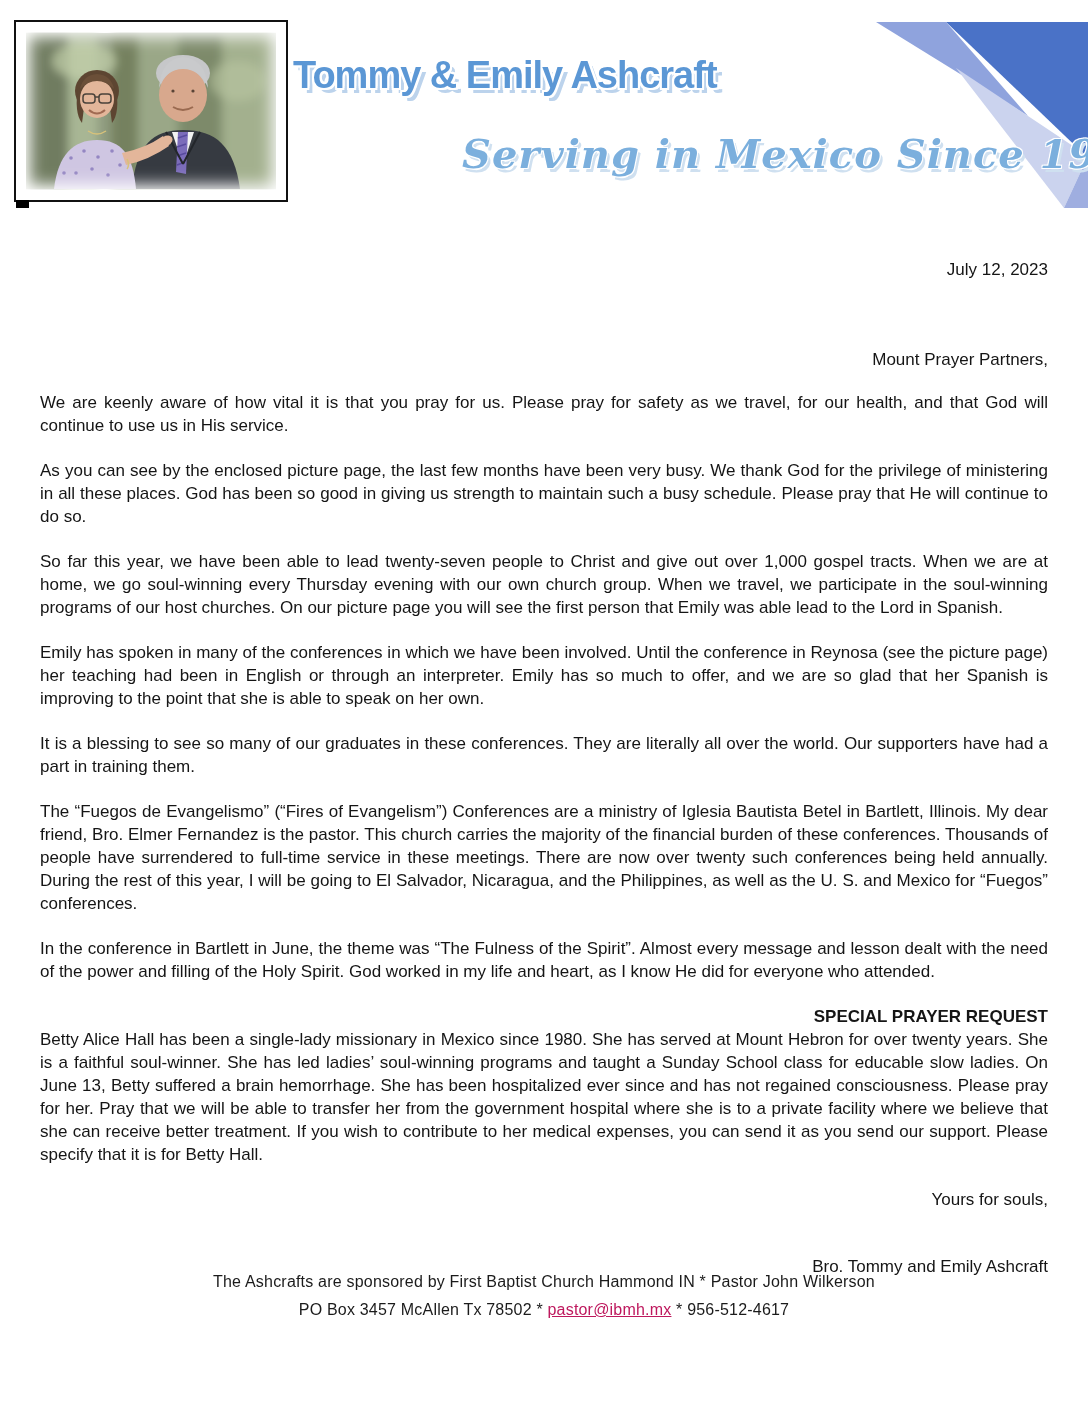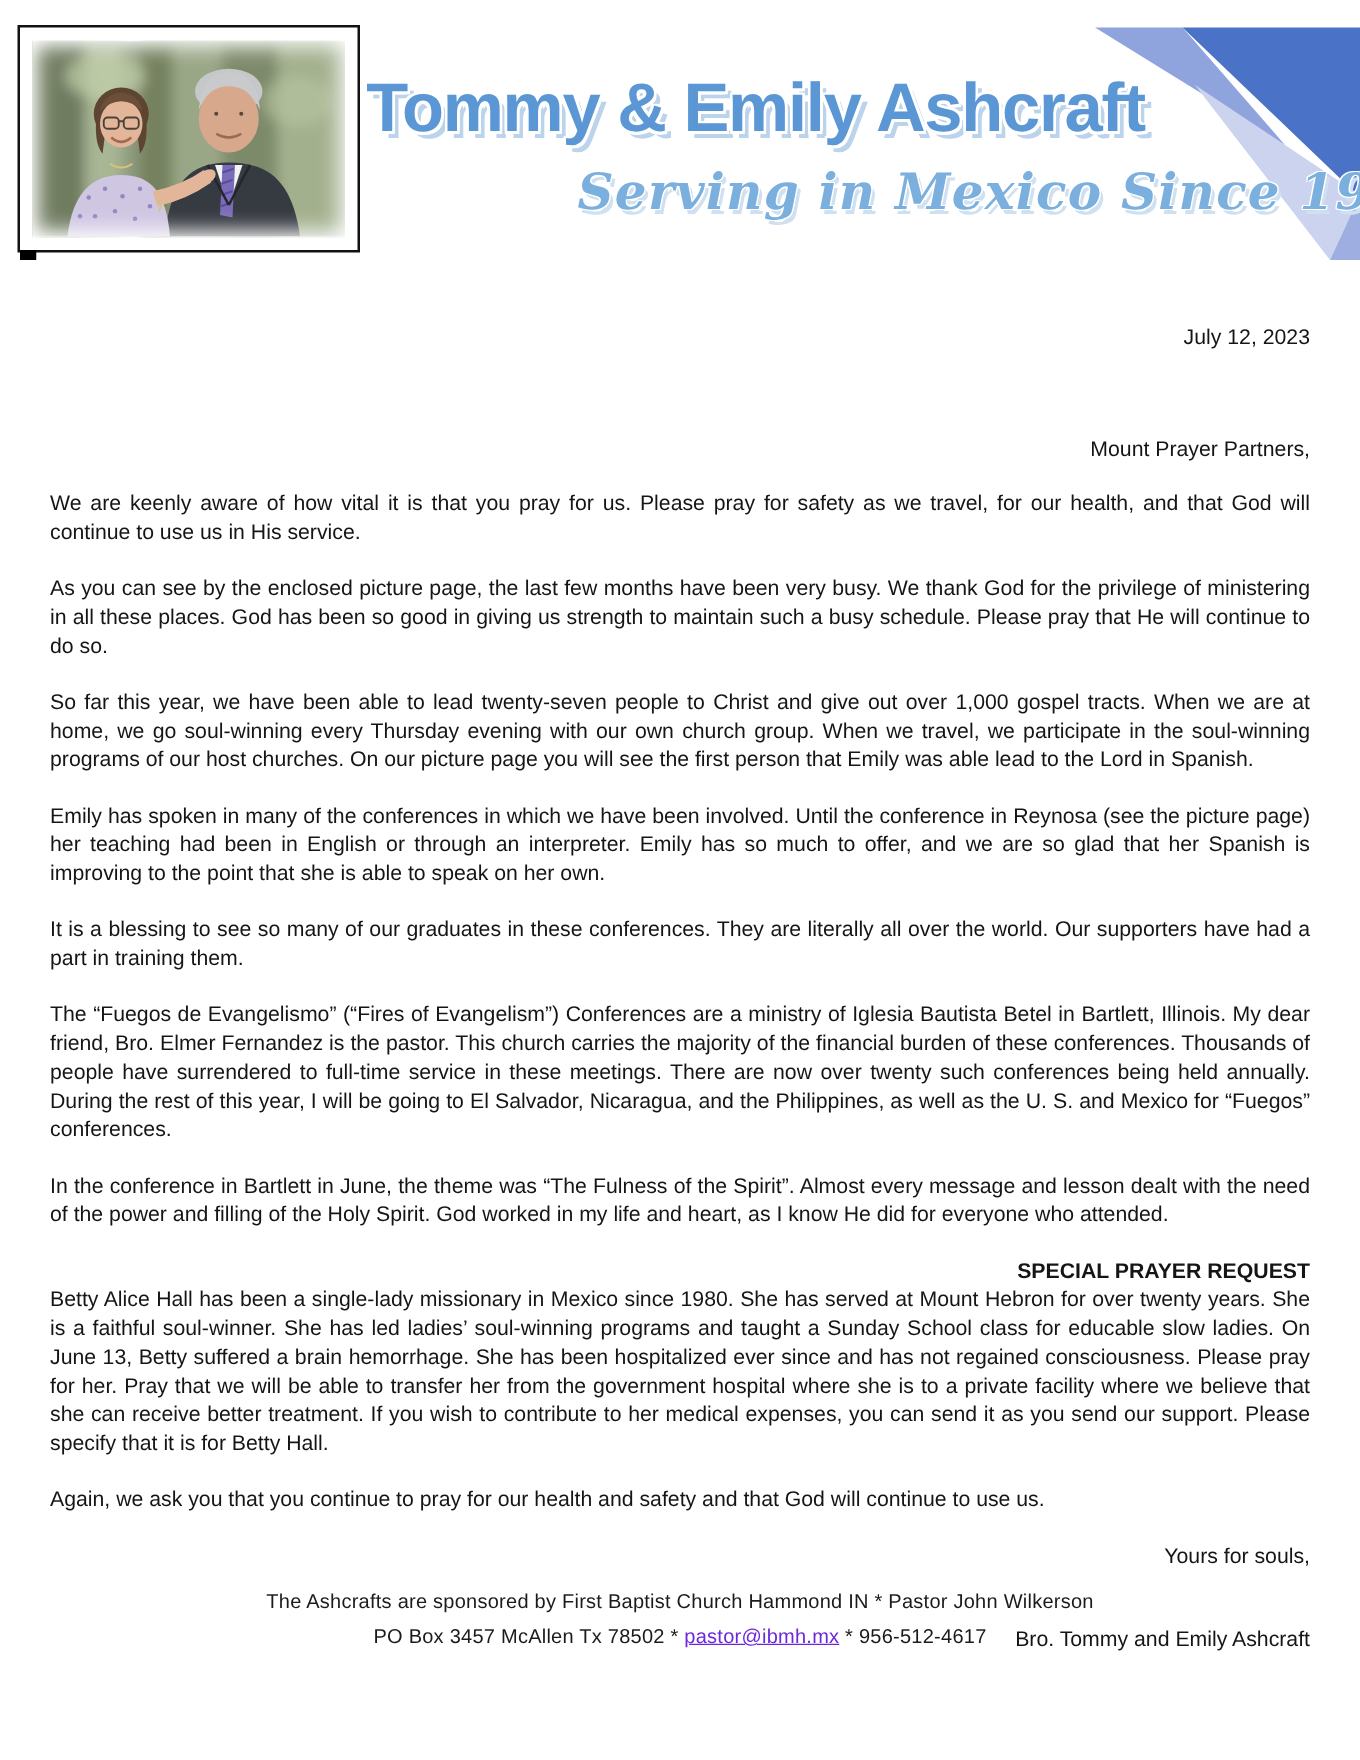--- a/index.html
+++ b/index.html
@@ -22,21 +22,21 @@
     width:274px; height:182px;
     background:#ffffff;
     border:2px solid #111;
     padding:10px;
   }
   .photo-frame svg { display:block; width:100%; height:100%; }
   .frame-mark { position:absolute; left:16px; top:200px; width:13px; height:8px; background:#000; }
 
   .ministry-title {
     position:absolute; left:293px; top:54px;
-    font-size:55px; font-weight:700; letter-spacing:-1px;
+    font-size:38px; font-weight:700; letter-spacing:-1px;
     color:#5b97d5; white-space:nowrap; z-index:2;
     text-shadow:
       -2px -2px 0 #fff, 2px -2px 0 #fff, -2px 2px 0 #fff, 2px 2px 0 #fff,
       0 -2px 0 #fff, 0 2px 0 #fff, -2px 0 0 #fff, 2px 0 0 #fff,
       5px 5px 0 #bcd3ec;
   }
   .ministry-subtitle {
     position:absolute; left:462px; top:130px;
     font-family:"DejaVu Serif", serif; font-style:italic; font-weight:700;
     font-size:40px; letter-spacing:1px;
@@ -62,21 +62,21 @@
   .valediction    { margin-bottom:44px; }
   .signature      { margin-bottom:0; }
 
   
   .sponsor-footer {
     position:absolute; left:0; right:0; top:1268px;
     text-align:center;
     font-size:16px; line-height:28px; color:#1b1b1b;
     letter-spacing:0.2px;
   }
-  .email-link { color:#6d28d9; text-decoration:underline; }
+  .email-link { color:#be185d; text-decoration:underline; }
 </style>
 </head>
 <body>
 
 <div class="page">
 
   <header class="letterhead">
 
     <div class="photo-frame">
       <svg viewBox="0 0 250 156" aria-hidden="true">
@@ -167,21 +167,20 @@
     <p class="para">As you can see by the enclosed picture page, the last few months have been very busy. We thank God for the privilege of ministering in all these places. God has been so good in giving us strength to maintain such a busy schedule. Please pray that He will continue to do so.</p>
     <p class="para">So far this year, we have been able to lead twenty-seven people to Christ and give out over 1,000 gospel tracts. When we are at home, we go soul-winning every Thursday evening with our own church group. When we travel, we participate in the soul-winning programs of our host churches. On our picture page you will see the first person that Emily was able lead to the Lord in Spanish.</p>
     <p class="para">Emily has spoken in many of the conferences in which we have been involved. Until the conference in Reynosa (see the picture page) her teaching had been in English or through an interpreter. Emily has so much to offer, and we are so glad that her Spanish is improving to the point that she is able to speak on her own.</p>
     <p class="para">It is a blessing to see so many of our graduates in these conferences. They are literally all over the world. Our supporters have had a part in training them.</p>
     <p class="para">The “Fuegos de Evangelismo” (“Fires of Evangelism”) Conferences are a ministry of Iglesia Bautista Betel in Bartlett, Illinois. My dear friend, Bro. Elmer Fernandez is the pastor. This church carries the majority of the financial burden of these conferences. Thousands of people have surrendered to full-time service in these meetings. There are now over twenty such conferences being held annually. During the rest of this year, I will be going to El Salvador, Nicaragua, and the Philippines, as well as the U. S. and Mexico for “Fuegos” conferences.</p>
     <p class="para">In the conference in Bartlett in June, the theme was “The Fulness of the Spirit”. Almost every message and lesson dealt with the need of the power and filling of the Holy Spirit. God worked in my life and heart, as I know He did for everyone who attended.</p>
 
     <p class="spr-heading no-justify">SPECIAL PRAYER REQUEST</p>
     <p class="para">Betty Alice Hall has been a single-lady missionary in Mexico since 1980. She has served at Mount Hebron for over twenty years. She is a faithful soul-winner. She has led ladies’ soul-winning programs and taught a Sunday School class for educable slow ladies. On June 13, Betty suffered a brain hemorrhage. She has been hospitalized ever since and has not regained consciousness. Please pray for her. Pray that we will be able to transfer her from the government hospital where she is to a private facility where we believe that she can receive better treatment. If you wish to contribute to her medical expenses, you can send it as you send our support. Please specify that it is for Betty Hall.</p>
 
-    <p class="closing-para">Again, we ask you that you continue to pray for our health and safety and that God will continue to use us.</p>
     <p class="valediction no-justify">Yours for souls,</p>
     <p class="signature no-justify">Bro. Tommy and Emily Ashcraft</p>
   </main>
 
   <footer class="sponsor-footer">
     <div>The Ashcrafts are sponsored by First Baptist Church Hammond IN * Pastor John Wilkerson</div>
     <div><span>PO Box 3457 McAllen Tx 78502 * </span><a href="#" class="email-link">pastor@ibmh.mx</a><span> * 956-512-4617</span></div>
   </footer>
 
 </div>

